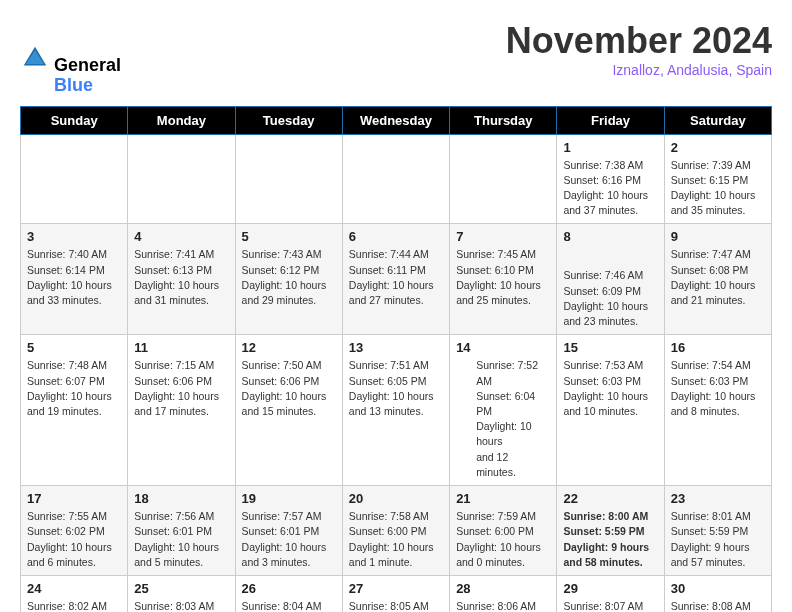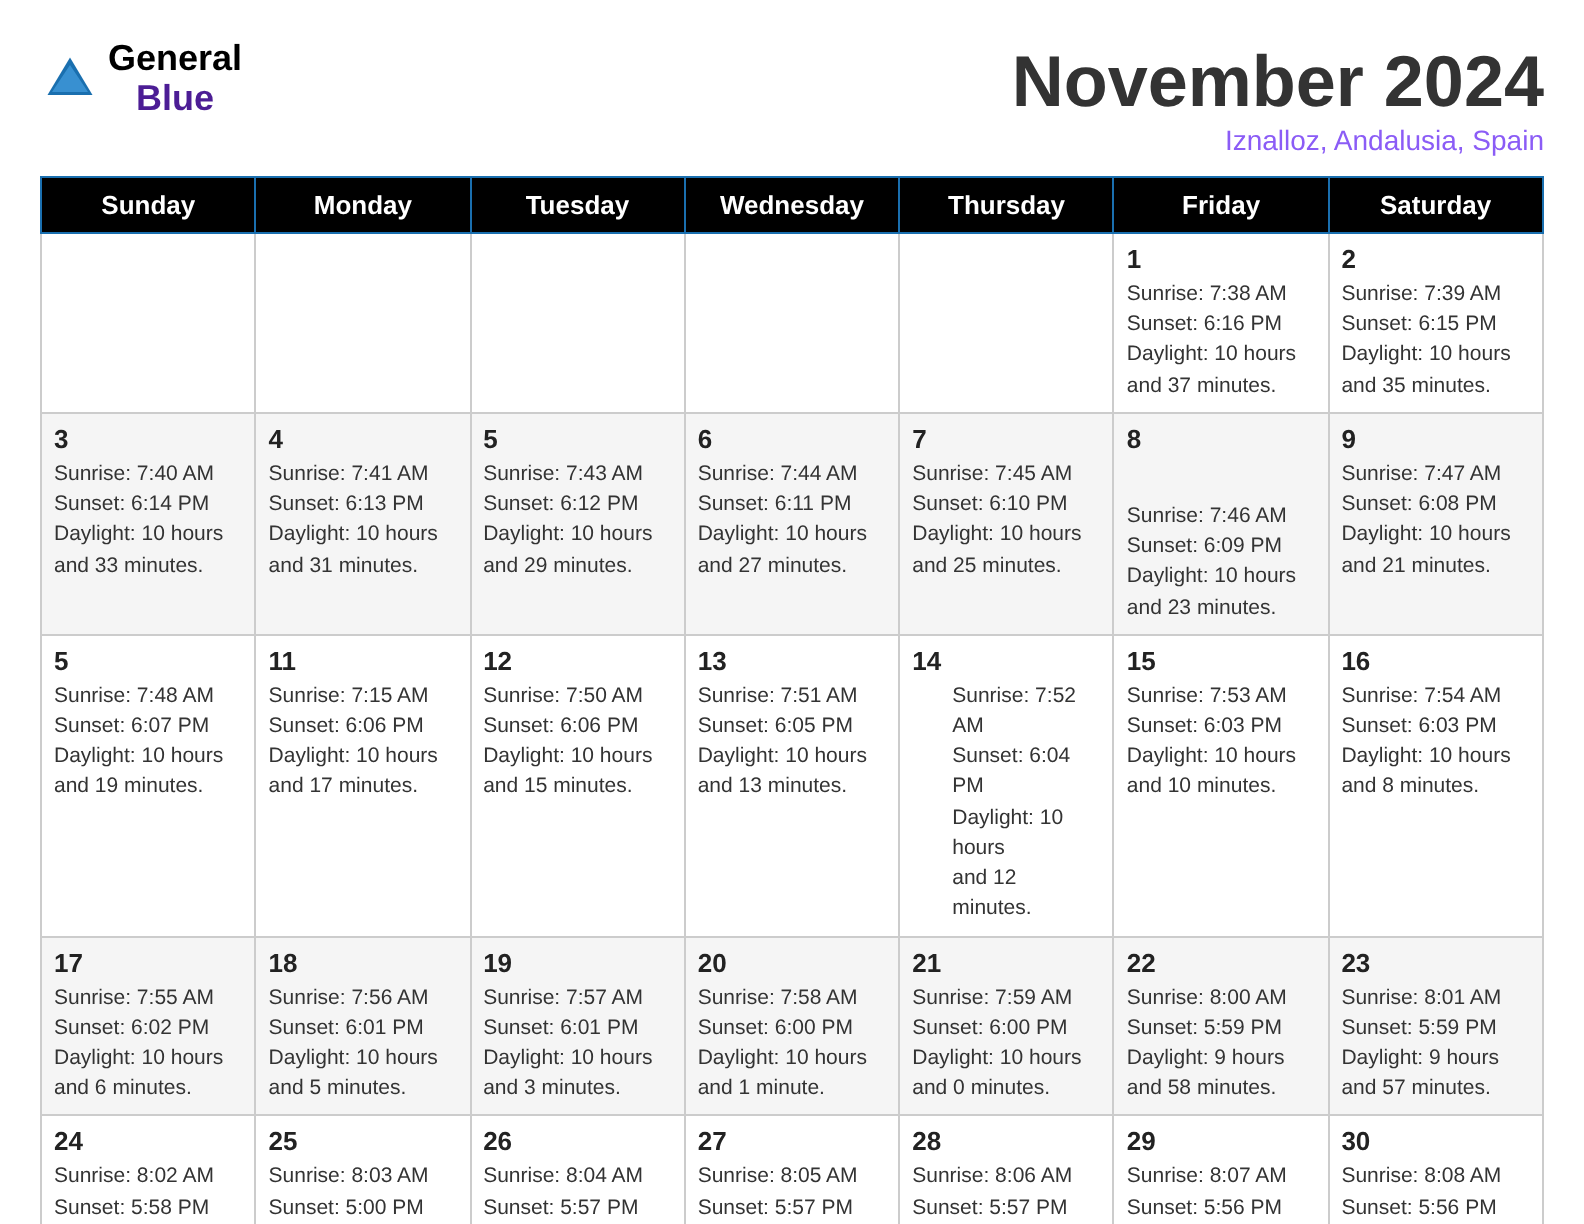--- a/index.html
+++ b/index.html
@@ -19,22 +19,22 @@
     .logo {
       display: flex;
       align-items: center;
       gap: 4px;
     }
     .logo-text {
       font-size: 18px;
       font-weight: bold;
       line-height: 1.1;
     }
-    .logo-text .general { display: block; }
-    .logo-text .blue { display: block; color: #4c1d95; text-align: center; }
+    .logo-text .general { display: block; margin-top: 36px; }
+    .logo-text .blue { display: block; color: #3b82f6; }
     .logo-icon {
       width: 30px;
       height: 30px;
     }
     .title-block {
       text-align: right;
     }
     .month-title {
       font-size: 36px;
       font-weight: bold;
@@ -272,21 +272,21 @@
         </td>
         <td>
           <div class="day-number">21</div>
           <div class="day-info" style="white-space: pre-line;">Sunrise: 7:59 AM
 Sunset: 6:00 PM
 Daylight: 10 hours
 and 0 minutes.</div>
         </td>
         <td>
           <div class="day-number">22</div>
-          <div class="day-info" style="white-space: pre-line;">Sunrise: 8:00 AM
+          <div class="day-info" style="white-space: pre-line; font-weight: bold;">Sunrise: 8:00 AM
 Sunset: 5:59 PM
 Daylight: 9 hours
 and 58 minutes.</div>
         </td>
         <td>
           <div class="day-number">23</div>
           <div class="day-info" style="white-space: pre-line;">Sunrise: 8:01 AM
 Sunset: 5:59 PM
 Daylight: 9 hours
 and 57 minutes.</div>

